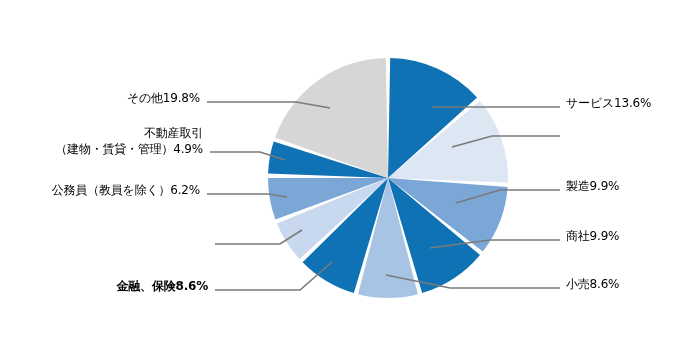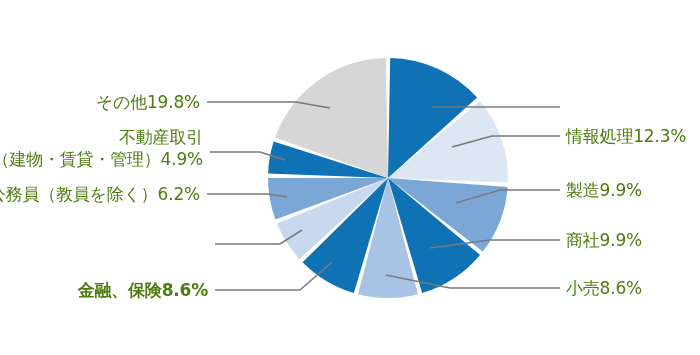--- a/index.html
+++ b/index.html
@@ -19,23 +19,23 @@
   }
   #pie-svg {
     position: absolute;
     left: 0;
     top: 0;
     width: 700px;
     height: 355px;
   }
   .label {
     position: absolute;
-    font-size: 17px;
+    font-size: 12px;
     line-height: 1.30;
-    color: #4d7c0f;
+    color: #000000;
     white-space: nowrap;
     letter-spacing: -0.2px;
   }
   .label.right {
     text-align: left;
   }
   .label.left {
     text-align: right;
   }
   .label-l2 {
@@ -67,22 +67,22 @@
       <path d="M 430 248 L 490 240 L 560 240" stroke="#7a7a7a"></path>
       <path d="M 386 275 L 450 288 L 560 288" stroke="#7a7a7a"></path>
       <path d="M 332 262 L 300 290 L 215 290" stroke="#7a7a7a"></path>
       <path d="M 302 230 L 280 244 L 215 244" stroke="#7a7a7a"></path>
       <path d="M 287 197 L 268 194 L 207 194" stroke="#7a7a7a"></path>
       <path d="M 285 160 L 260 152 L 210 152" stroke="#7a7a7a"></path>
       <path d="M 330 108 L 296 102 L 207 102" stroke="#7a7a7a"></path>
     </g>
   </svg>
 
+  <div class="label right" style="left:566px; top:96px;">サービス13.6%</div>
 
-  <div class="label right" style="left:566px; top:125px;">情報処理12.3%</div>
 
   <div class="label right" style="left:566px; top:179px;text-align:center;">製造9.9%</div>
 
   <div class="label right" style="left:566px; top:229px;">商社9.9%</div>
 
   <div class="label right" style="left:566px; top:277px;">小売8.6%</div>
 
   <div class="label left" style="right:492px; top:279px;font-weight:bold;">金融、保険8.6%</div>
 
 

